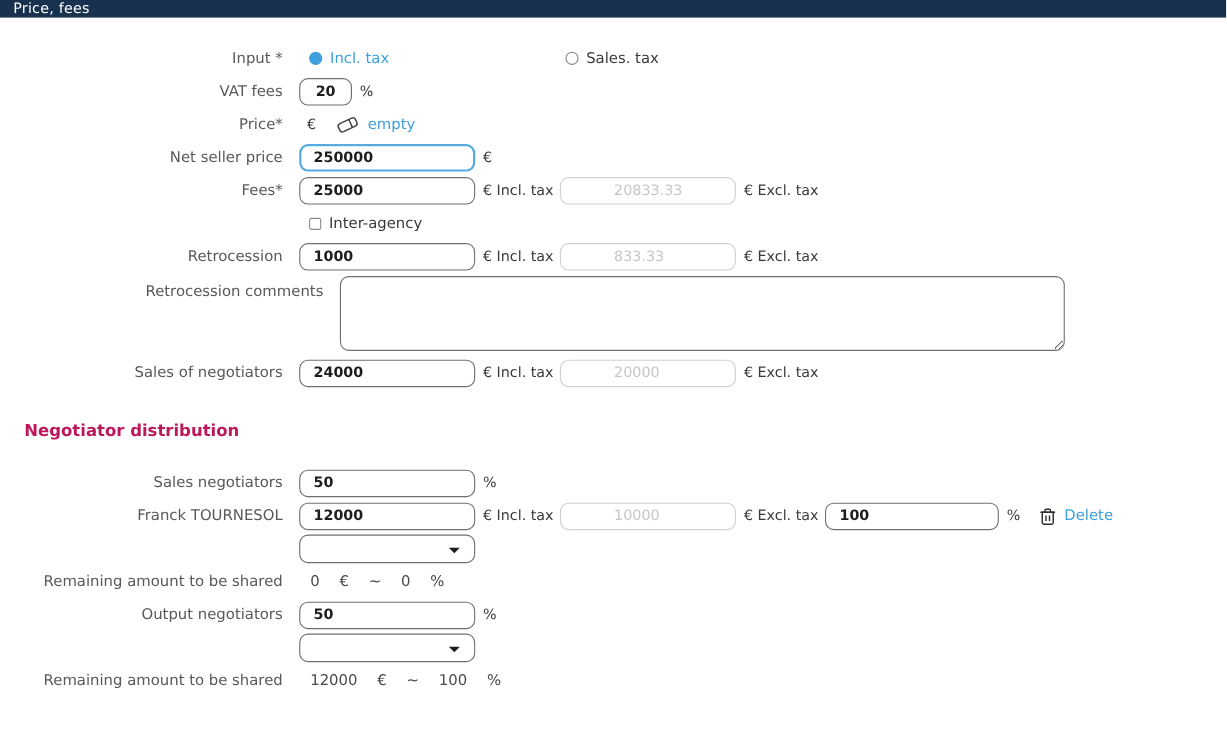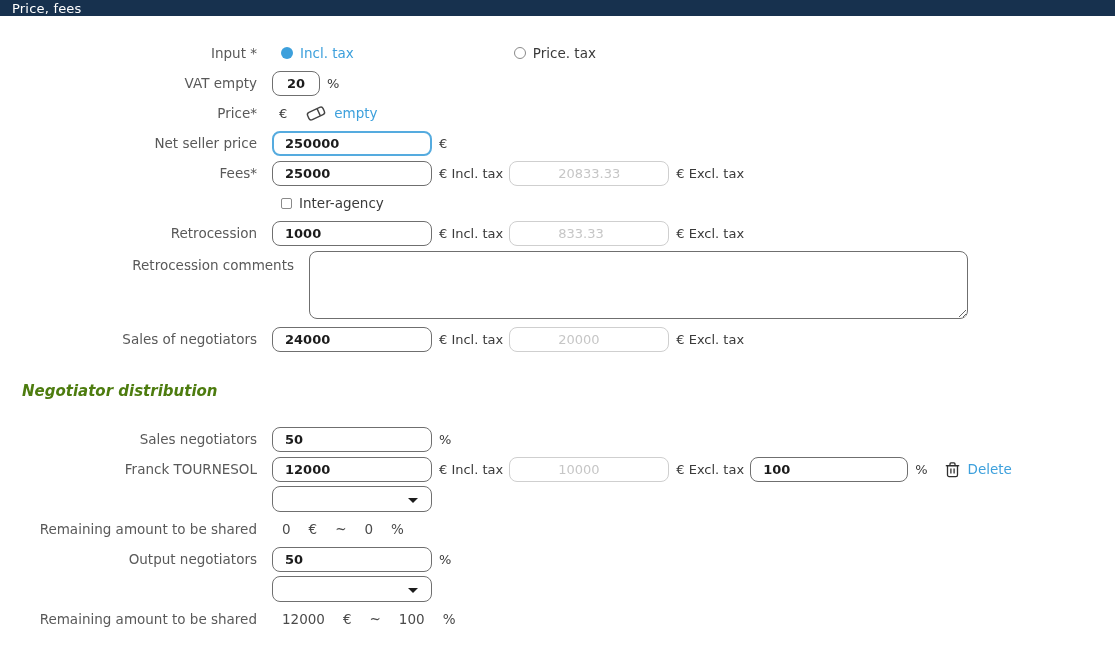--- a/index.html
+++ b/index.html
@@ -42,21 +42,21 @@
   .icon-btn { display:inline-flex; align-items:center; cursor:pointer; }
 
   textarea.comments { width:659px; height:68px; border:1px solid #6f6f6f; border-radius:8px;
         resize:both; font-family:inherit; font-size:13px; padding:6px 10px; outline:none; }
 
   .select { position:relative; width:160px; height:26px; border:1px solid #6f6f6f; border-radius:8px;
         background:#fff; cursor:pointer; }
   .select .caret { position:absolute; right:13px; top:11px; width:0; height:0;
         border-left:5px solid transparent; border-right:5px solid transparent; border-top:5px solid #1c1c1c; }
 
-  .section-heading { margin:28px 0 24px 22px; font-size:15px; font-weight:bold; color:#4d7c0f;font-style:italic; }
+  .section-heading { margin:28px 0 24px 22px; font-size:15px; font-weight:bold; color:#be185d; }
 
   .static-vals { display:flex; align-items:center; gap:18px; padding-left:10px;
         color:#4a4a4a; font-size:13.5px; }
   .static-vals .num { color:#4a4a4a; }
 
   .gap160 { margin-left:160px; }
   .comments-row { align-items:flex-start; margin:3px 0 5px 0; }
   .comments-row .lbl { padding-top:6px;margin-left:37px; }
 </style>
 </head>
@@ -72,27 +72,27 @@
 
     <div class="row">
       <div class="lbl">Input *</div>
       <div class="fields" style="padding-left:9px;">
         <span class="radio on">
           <span class="dot"></span>
           <span class="radio-label">Incl. tax</span>
         </span>
         <span class="radio off gap160">
           <span class="dot"></span>
-          <span class="radio-label">Price. tax</span>
-        </span>
-      </div>
-    </div>
-
-    <div class="row">
-      <div class="lbl">VAT empty</div>
+          <span class="radio-label">Sales. tax</span>
+        </span>
+      </div>
+    </div>
+
+    <div class="row">
+      <div class="lbl">VAT fees</div>
       <div class="fields">
         <input class="tb small" type="text" value="20" style="">
         <span class="unit">%</span>
       </div>
     </div>
 
     <div class="row">
       <div class="lbl">Price*</div>
       <div class="fields">
         <span class="unit">€</span>

